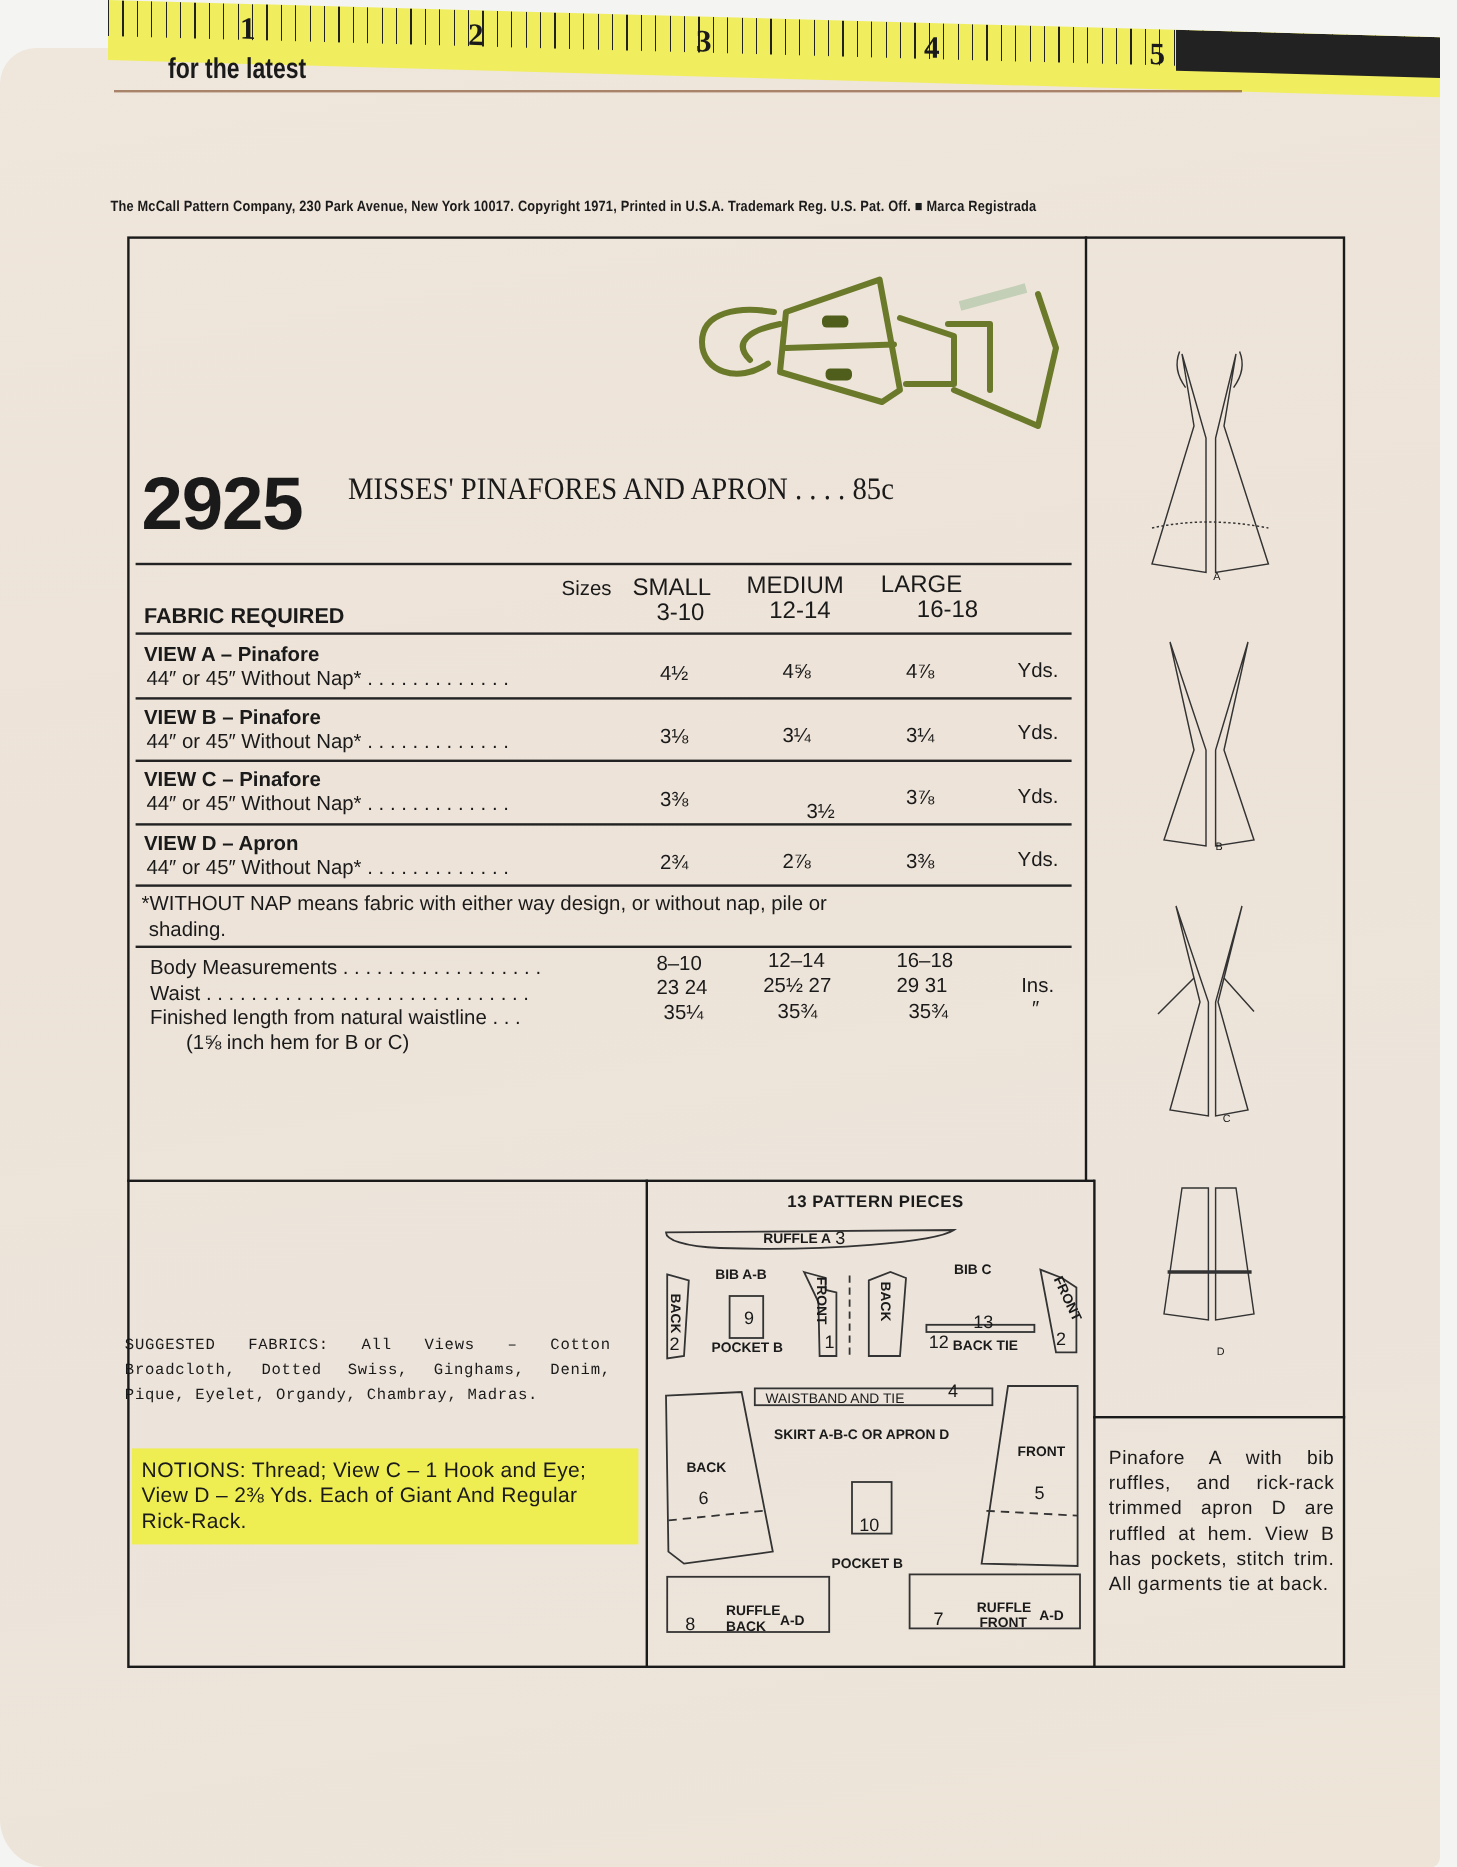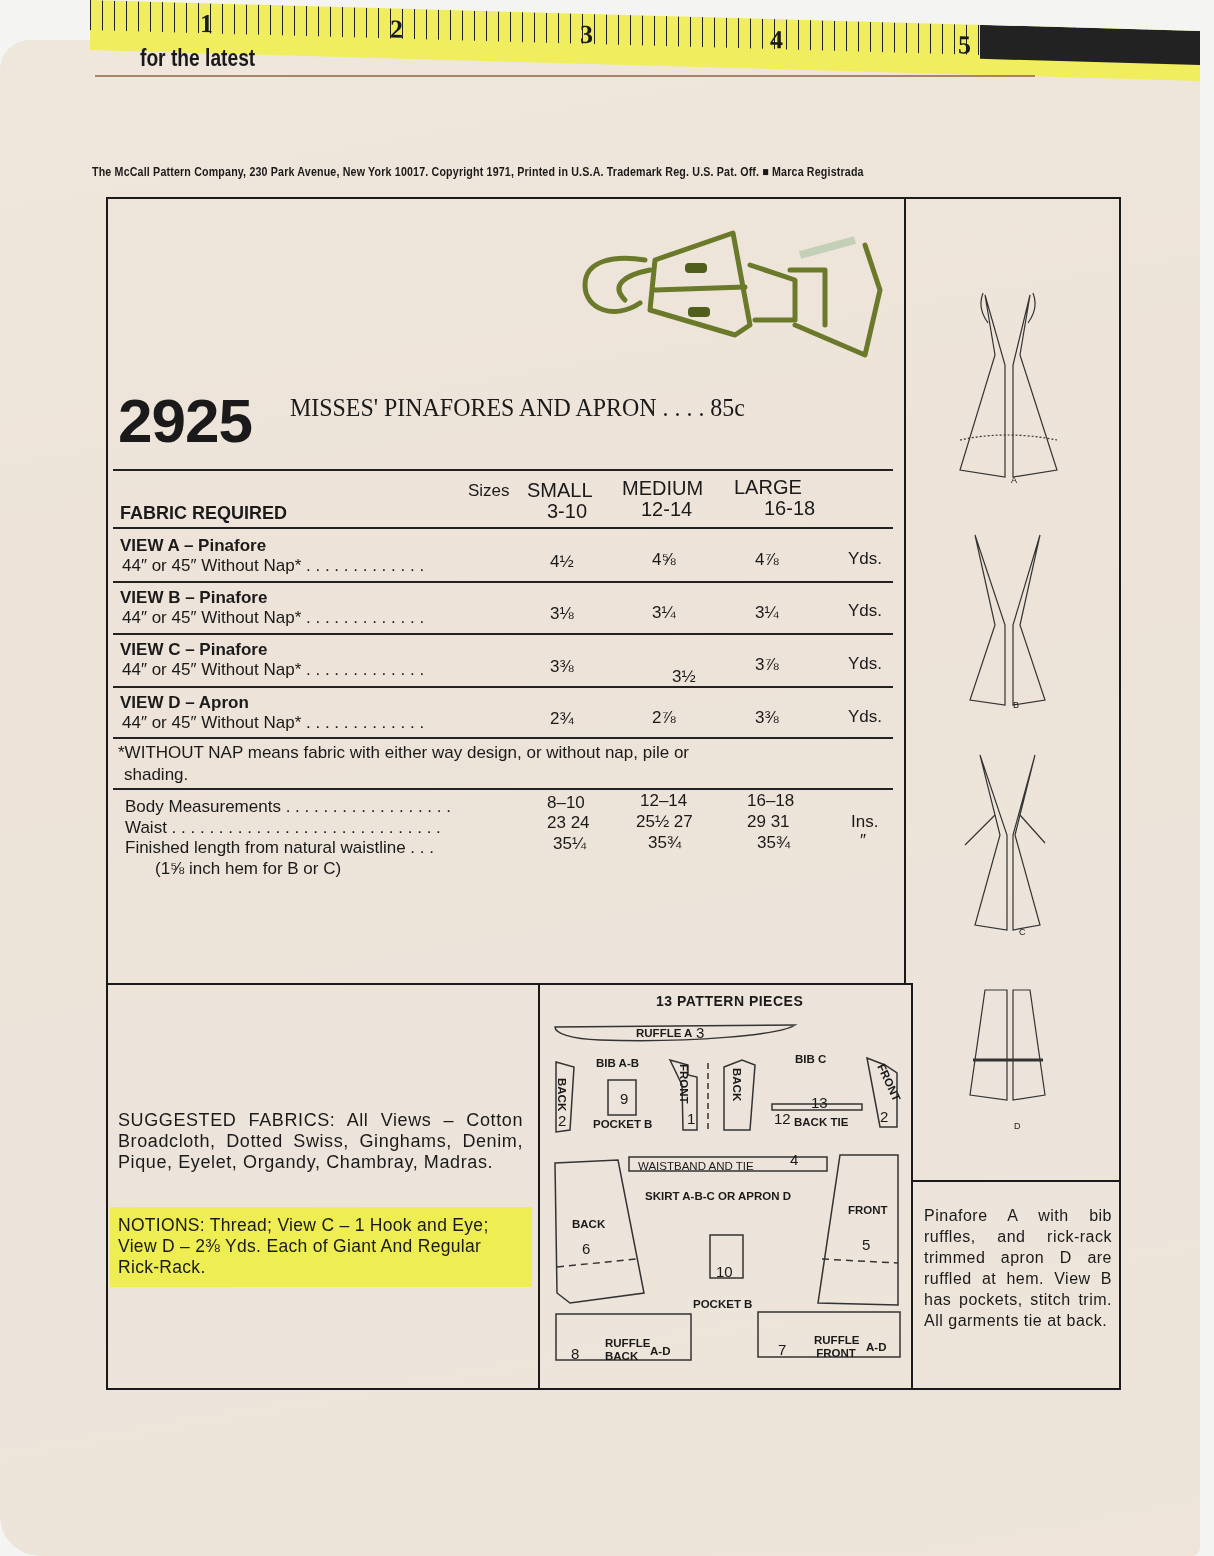--- a/index.html
+++ b/index.html
@@ -60,22 +60,22 @@
     position: absolute; left: 290px; top: 393px; font-family: "Liberation Serif", serif;
     font-size: 26px; white-space: nowrap;
     transform: scaleX(0.92); transform-origin: left;
   }
   .rule { position: absolute; height: 2px; background: #222; }
   .cell { position: absolute; white-space: nowrap; font-size: 17px; }
   .bold { font-weight: bold; }
   .hdr { font-size: 20px; }
 
   .fabrics {
-    position: absolute; left: 118px; top: 1110px; width: 405px; font-size: 18px;
-    line-height: 21px; text-align: justify; letter-spacing: 0.6px;
+    position: absolute; left: 104px; top: 1110px; width: 405px; font-size: 13px;
+    line-height: 21px; text-align: justify; letter-spacing: 0.6px; font-family: Liberation Mono, monospace;
   }
   .notions {
     position: absolute; left: 110px; top: 1207px; width: 422px; height: 80px;
     background: #eeed52; padding: 8px 8px 0 8px; box-sizing: border-box;
     font-size: 17.5px; line-height: 21px; letter-spacing: 0.3px;
   }
   .pp-title { position: absolute; left: 656px; top: 993px; font-size: 14px; font-weight: bold; letter-spacing: 0.5px; }
   .pp-label { position: absolute; font-size: 11.5px; font-weight: bold; white-space: nowrap; }
   .pp-num { position: absolute; font-size: 15px; }
   .desc {

